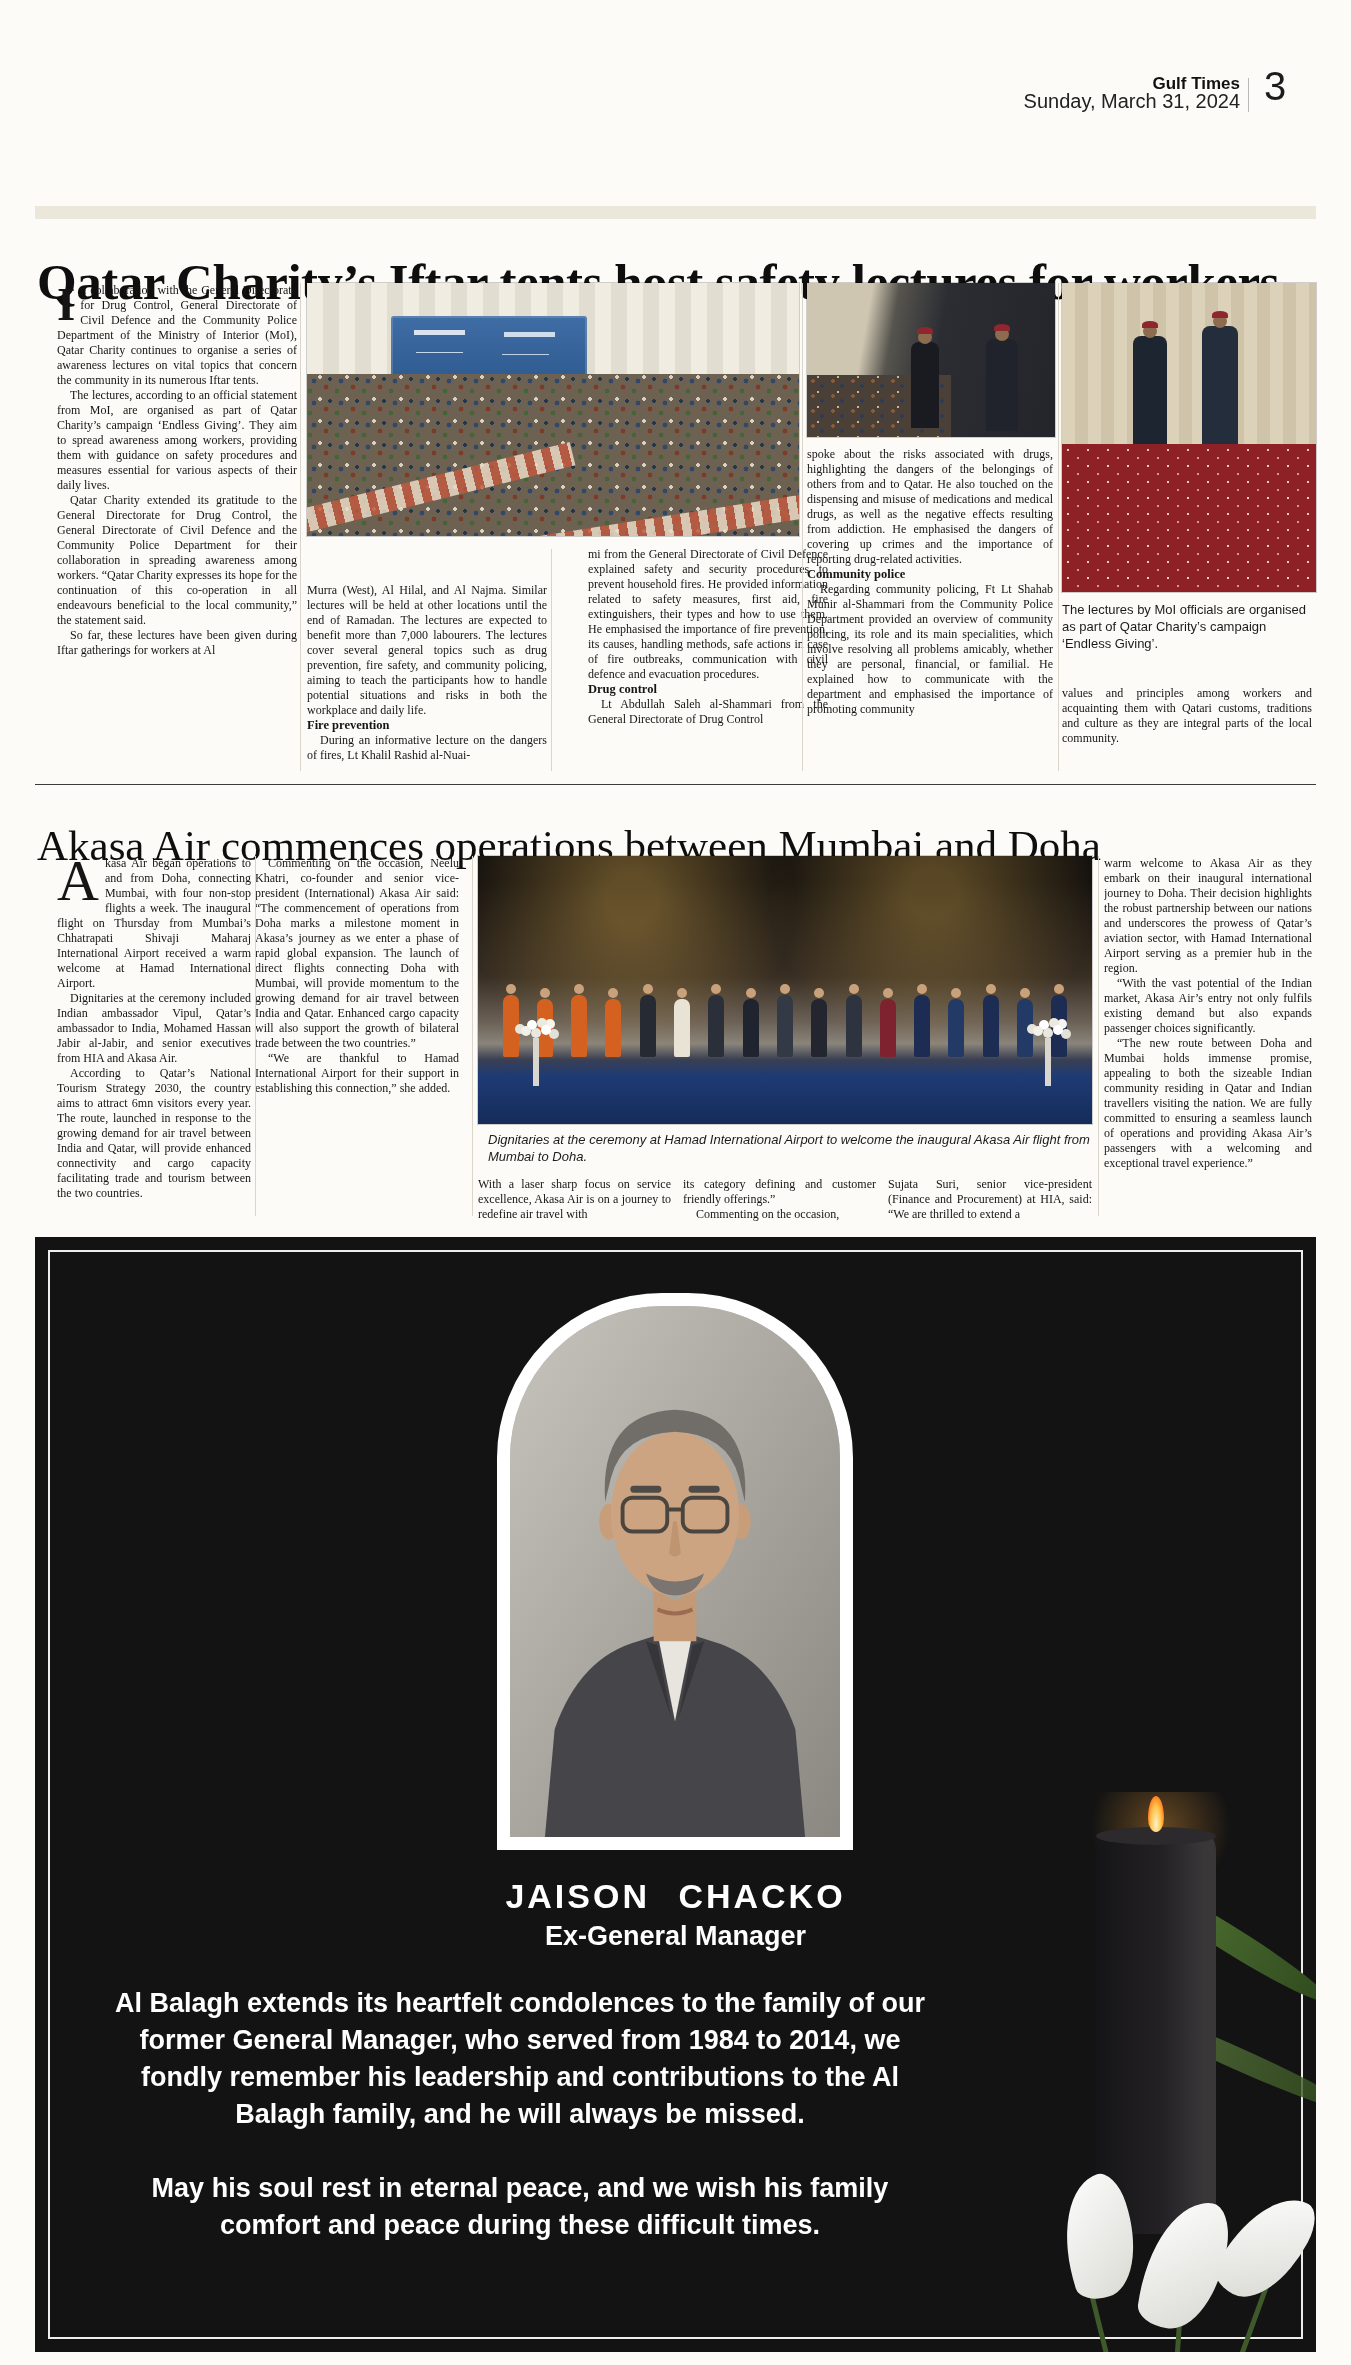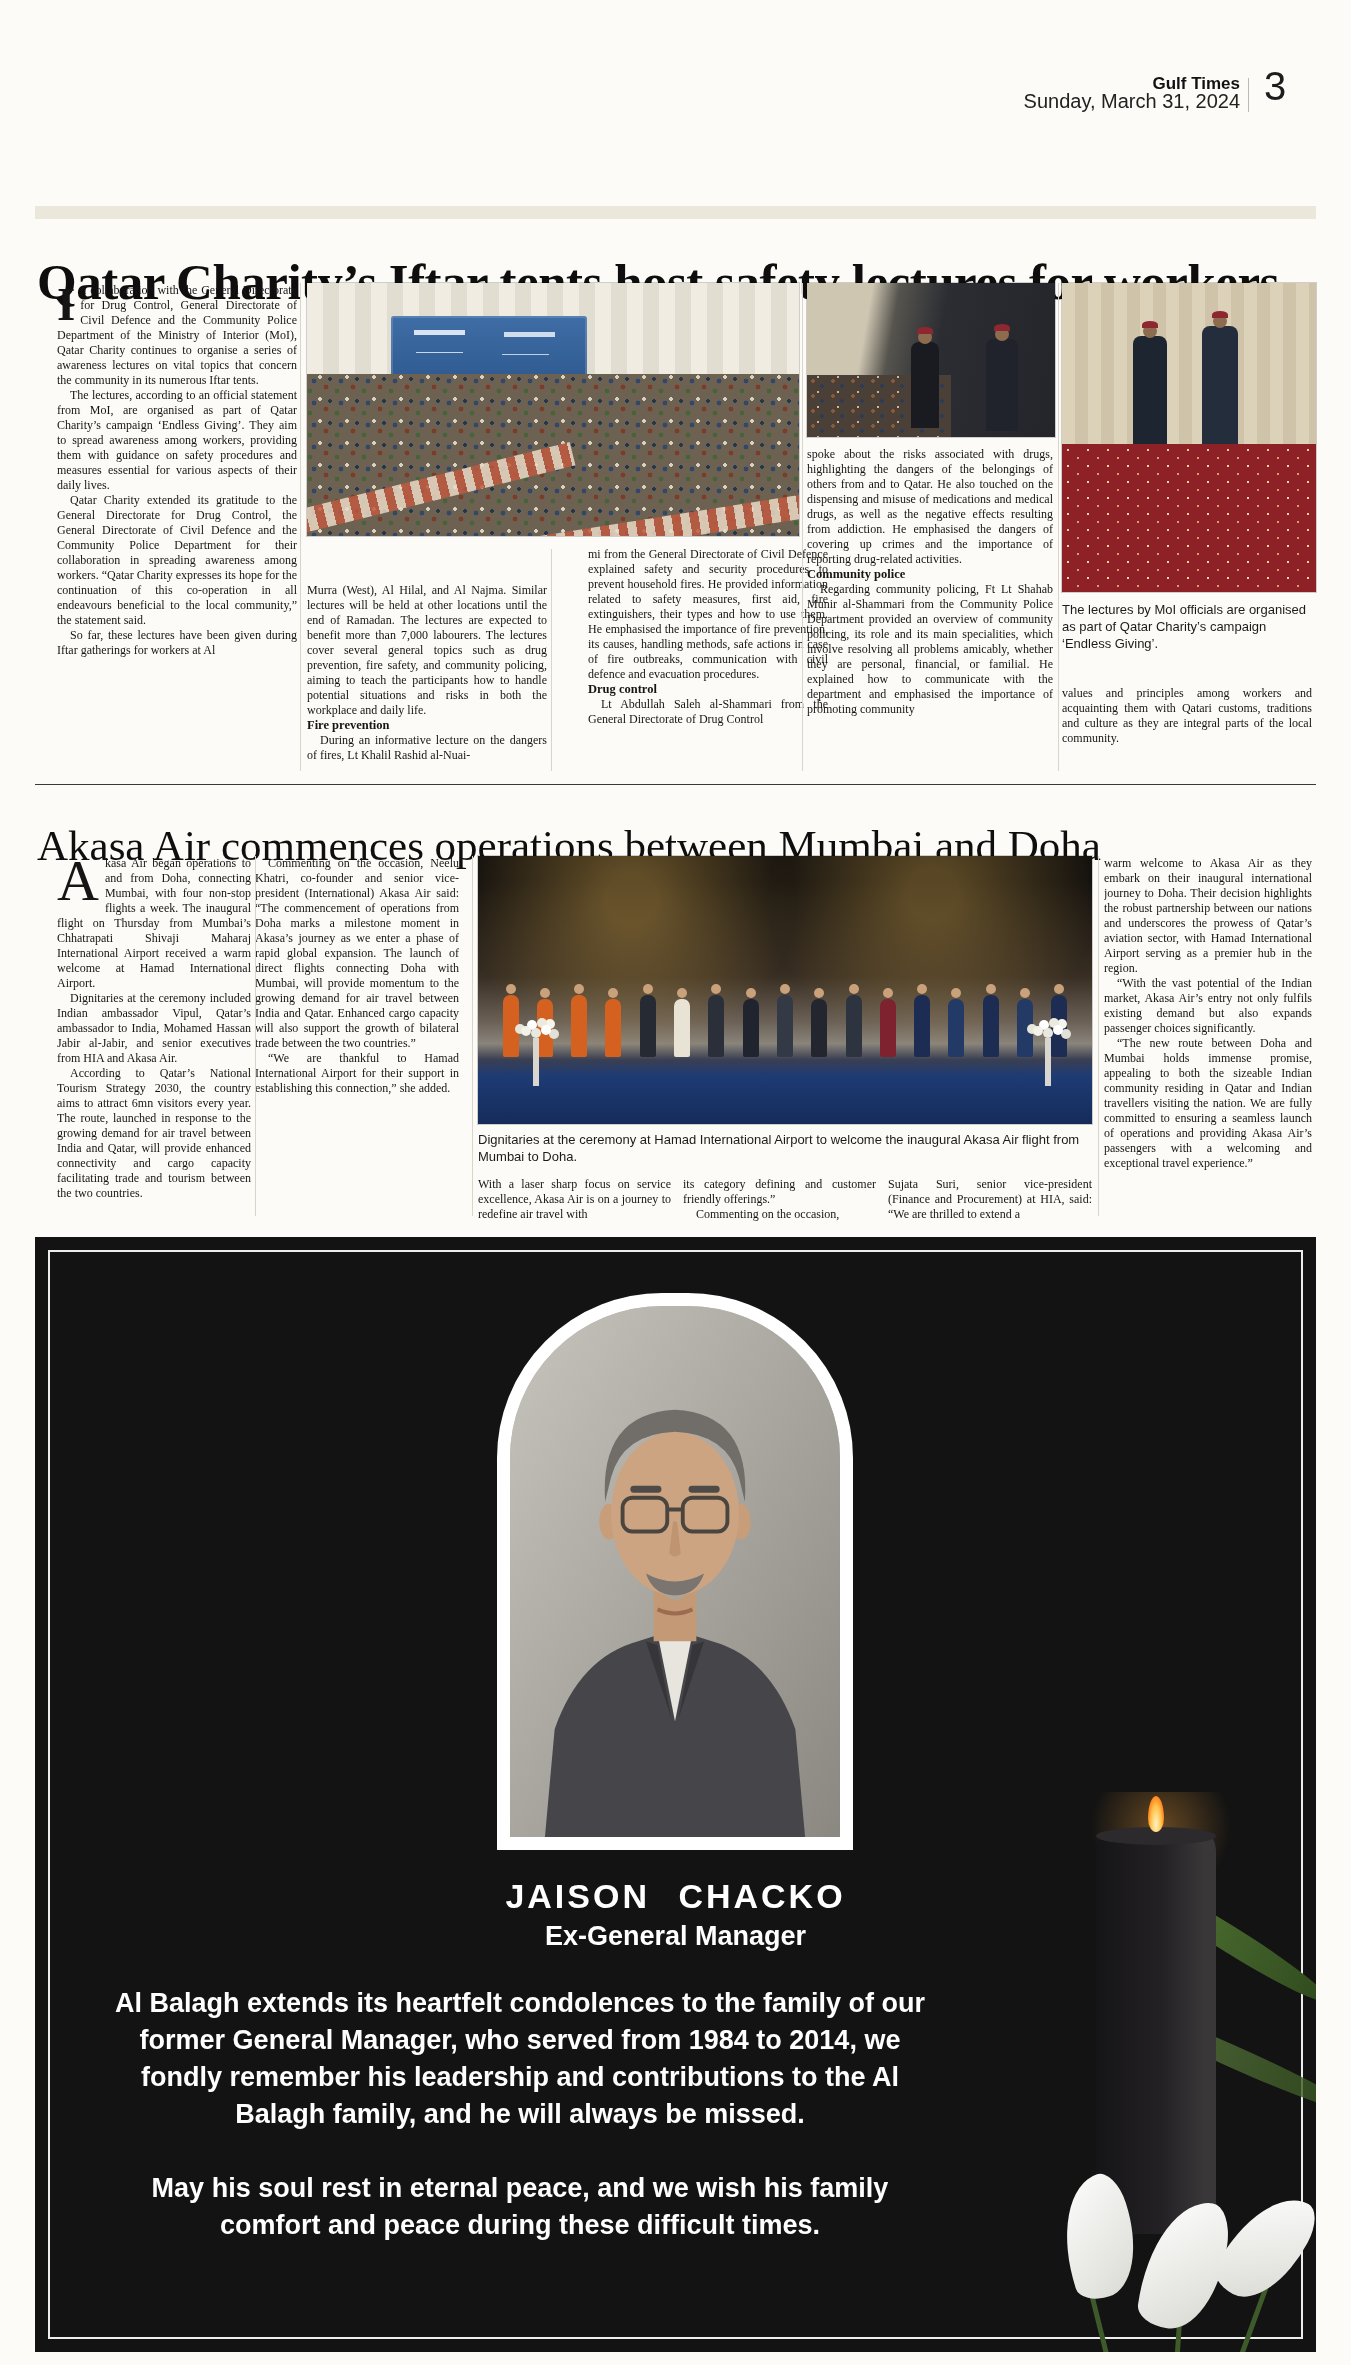--- a/index.html
+++ b/index.html
@@ -53,21 +53,21 @@
   .a2c1{left:57px;top:856px;width:194px;height:360px;}
   .a2c2{left:255px;top:856px;width:204px;height:360px;}
   .a2c3{left:1104px;top:856px;width:208px;height:360px;}
   .a2m1{left:478px;top:1177px;width:193px;height:50px;}
   .a2m2{left:683px;top:1177px;width:193px;height:50px;}
   .a2m3{left:888px;top:1177px;width:204px;height:50px;}
 
   .caption{position:absolute;font-family:"Liberation Sans",sans-serif;font-size:13px;line-height:17px;
            color:#1b1b1b;text-align:left;}
   .cap5{left:1062px;top:601px;width:250px;}
-  .cap4{left:478px;top:1131px;width:614px;}
+  .cap4{left:488px;top:1131px;width:614px;font-style:italic;}
 
   
   .photo{position:absolute;overflow:hidden;outline:1px solid rgba(0,0,0,.18);}
 
   .ph1{left:307px;top:283px;width:492px;height:253px;background:#efeadf;}
   .ph1-tent{position:absolute;left:0;right:0;top:0;height:40%;
             background:repeating-linear-gradient(90deg,#f0ece2 0 16px,#e1ddd0 16px 32px);}
   .ph1-crowd{position:absolute;left:0;right:0;top:36%;bottom:0;background-color:#6d6152;
     background-image:
       radial-gradient(circle 4px at 7px 7px,#32486b 60%,transparent 65%),

